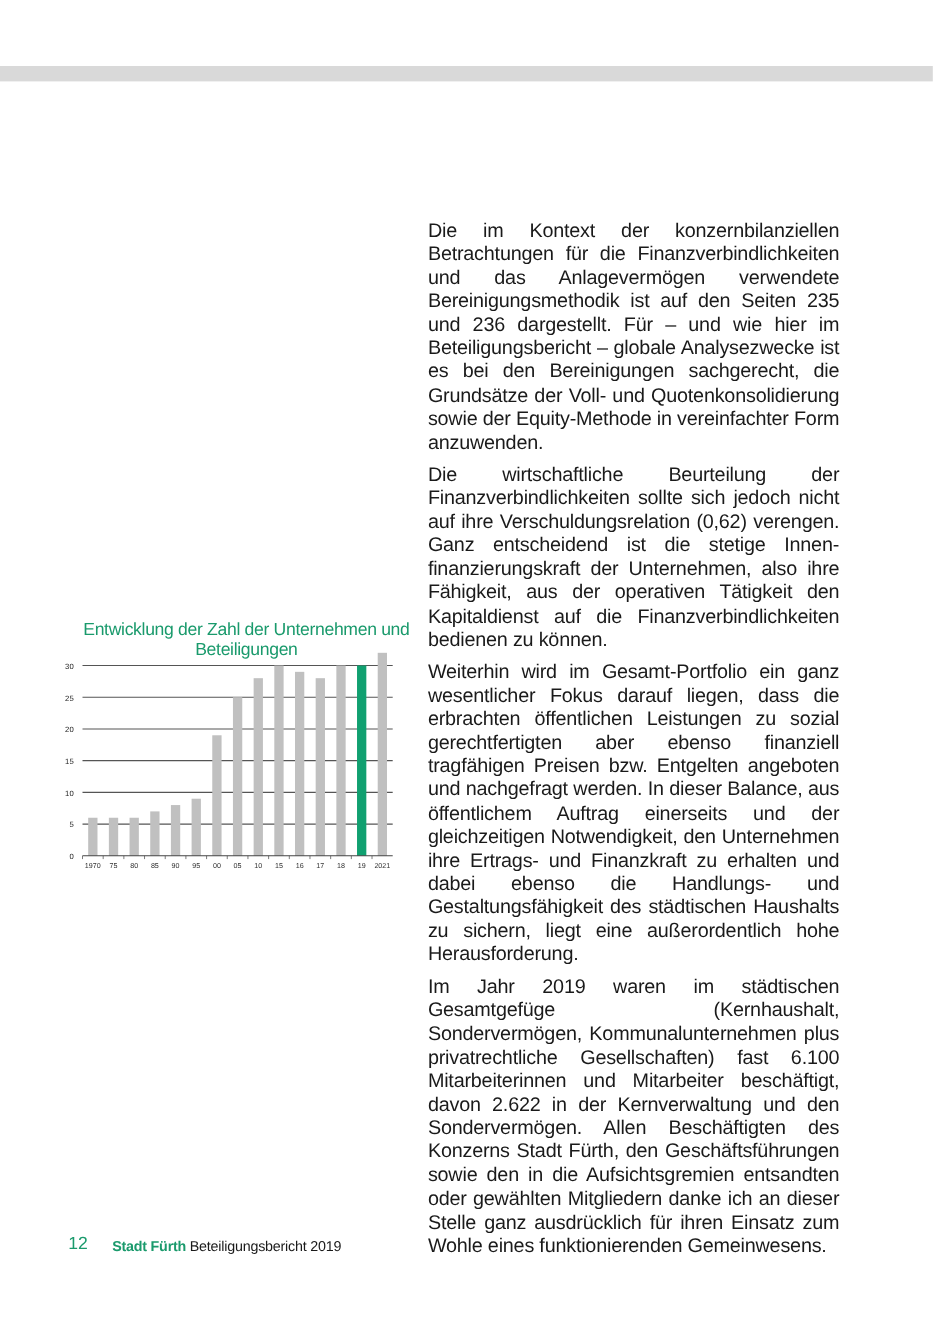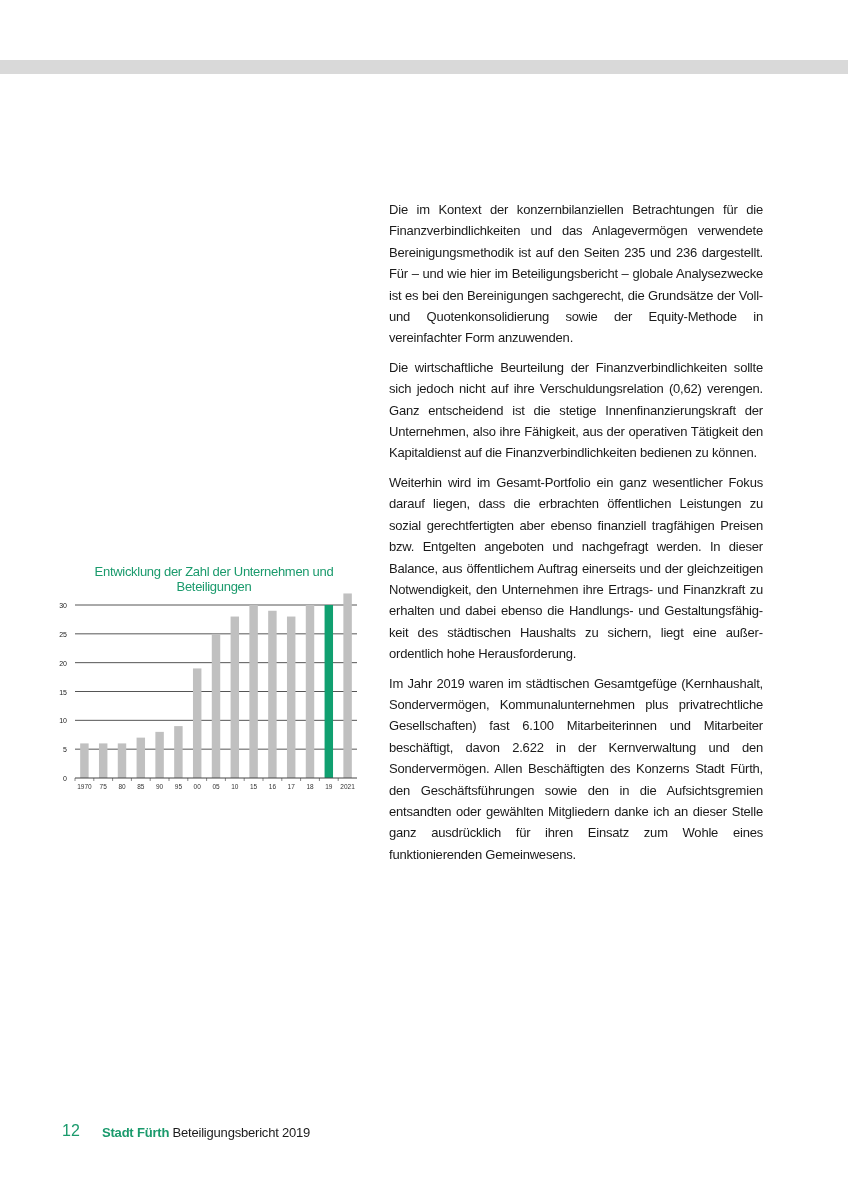--- a/index.html
+++ b/index.html
@@ -1,20 +1,20 @@
 <!DOCTYPE html>
 <html><head>
 <meta charset="utf-8">
 <style>
   html, body { margin: 0; padding: 0; background: #ffffff; }
   body { width: 848px; height: 1200px; position: relative; overflow: hidden; font-family: "Liberation Sans", sans-serif; color: #1a1a1a; }
   .top-bar { position: absolute; left: 0; top: 60px; width: 848px; height: 14px; background: #d9d9d9; }
-  .text-col { position: absolute; left: 389px; top: 199px; width: 374px; font-family: "Liberation Sans", sans-serif; font-size: 13px; line-height: 21.4px; color: #1a1a1a; text-align: justify; letter-spacing: -0.2px; }
+  .text-col { position: absolute; left: 389px; top: 199px; width: 374px; font-family: "Liberation Sans", sans-serif; font-size: 18px; line-height: 21.4px; color: #1a1a1a; text-align: justify; letter-spacing: -0.2px; }
   .text-col p { margin: 0 0 8px 0; hyphens: manual; }
-  .chart-title { position: absolute; left: 64px; top: 564px; width: 300px; text-align: center; font-size: 13px; color: #1a9a6c; letter-spacing: -0.3px; font-family: "Liberation Sans", sans-serif; }
+  .chart-title { position: absolute; left: 74px; top: 564px; width: 300px; text-align: center; font-size: 16px; color: #1a9a6c; letter-spacing: -0.3px; font-family: "Liberation Sans", sans-serif; }
   #chart { position: absolute; left: 55px; top: 590px; }
   .footer-num { position: absolute; left: 62px; top: 1122px; font-size: 16px; font-weight: normal; color: #1a9a6c; font-family: "Liberation Sans", sans-serif; }
   .footer-text { position: absolute; left: 102px; top: 1125px; font-size: 13px; color: #1a1a1a; font-family: "Liberation Sans", sans-serif; letter-spacing: -0.2px; }
   .footer-text .brand { font-weight: bold; color: #1a9a6c; }
 </style>
 </head>
 <body>
 
 <div class="top-bar"></div>
 

